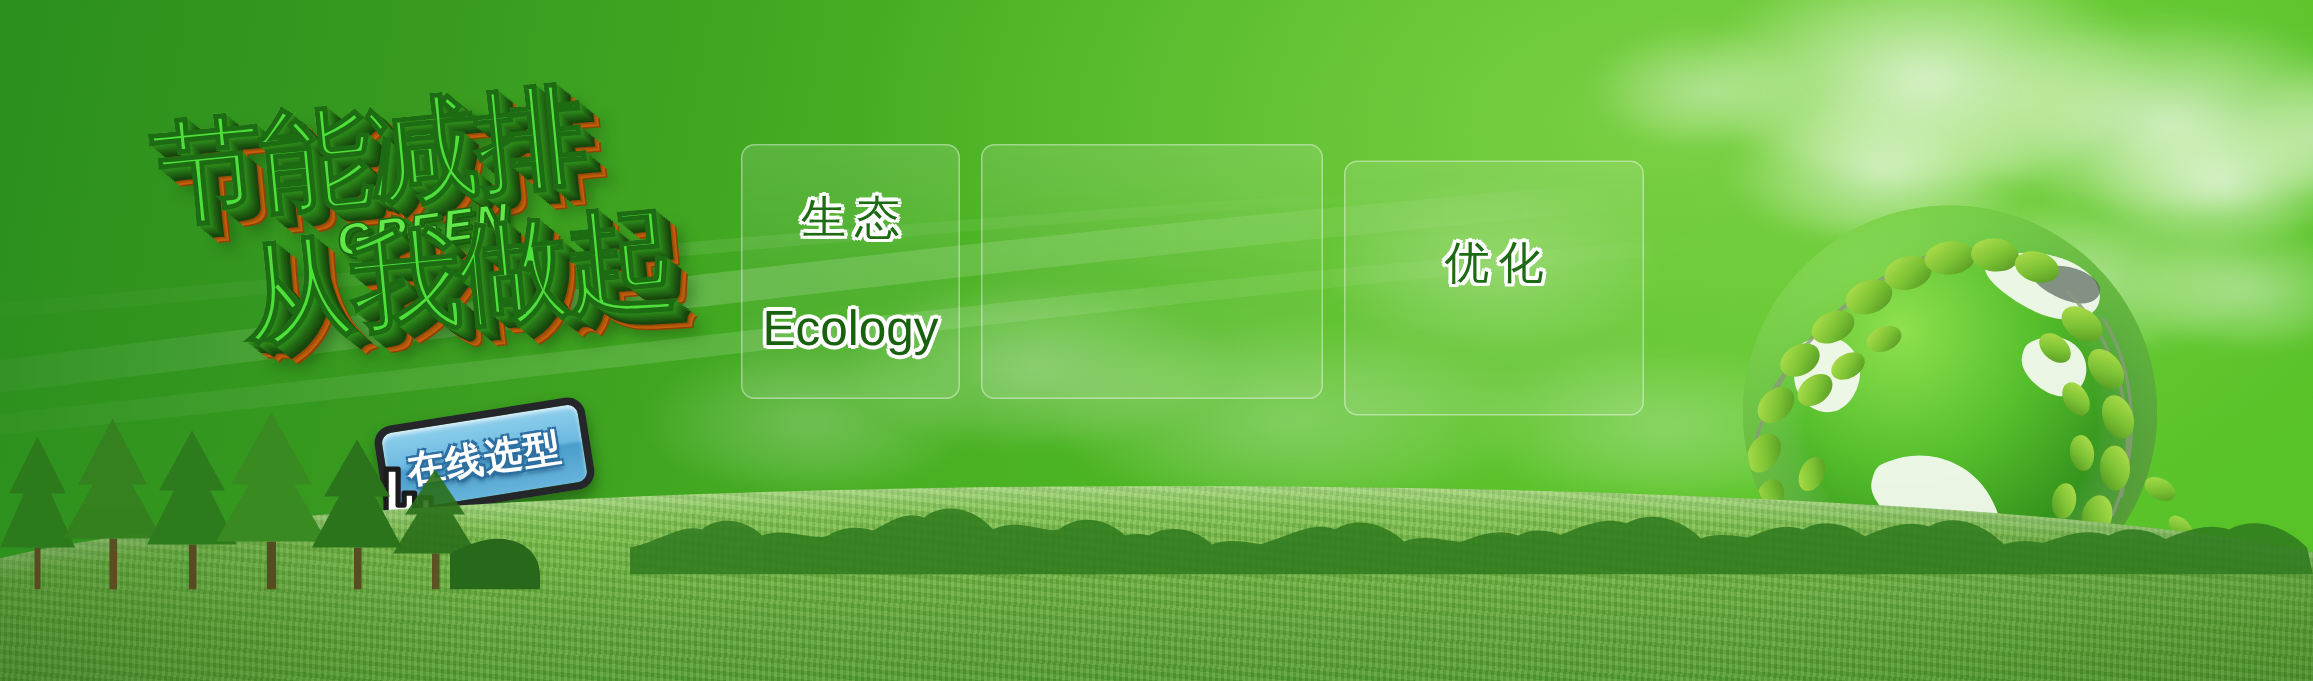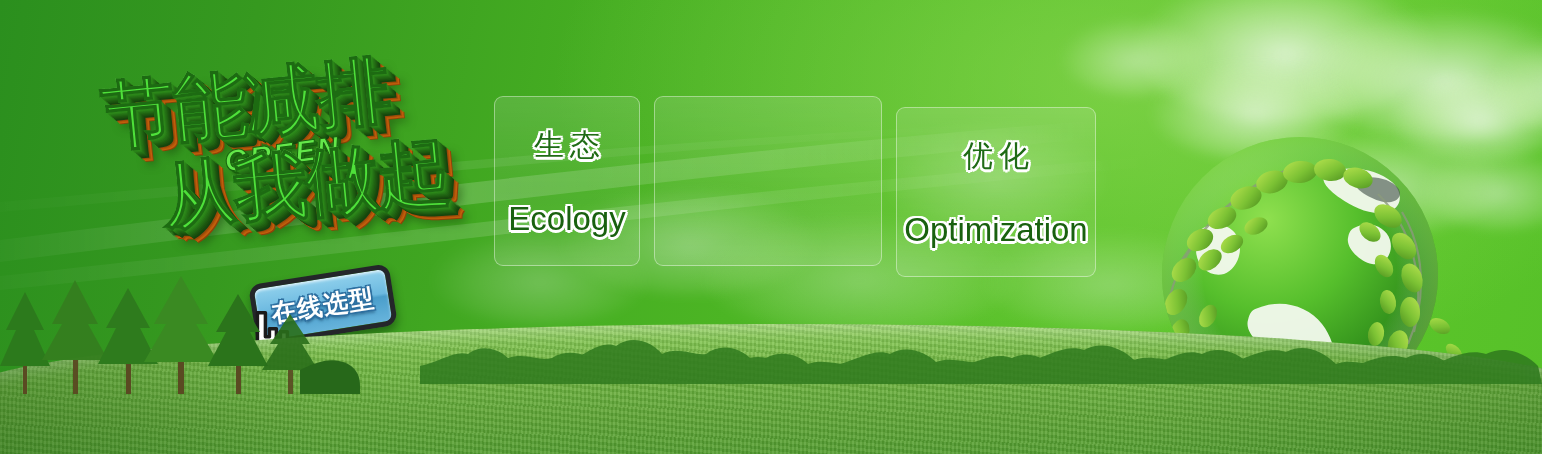--- a/index.html
+++ b/index.html
@@ -256,21 +256,20 @@
 
   <div class="cards">
     <div class="card">
       <span class="card-cn">生态</span>
       <span class="card-en">Ecology</span>
     </div>
     <div class="card wide">
     </div>
     <div class="card wider">
       <span class="card-cn">优化</span>
-      <span class="card-en">Optimization</span>
     </div>
   </div>
 
 
   <div class="globe-wrap">
     <svg width="330" height="320" viewBox="0 0 330 320">
       <defs>
         <radialGradient id="gsphere" cx="38%" cy="30%" r="78%">
           <stop offset="0%" stop-color="#8fe04f"></stop>
           <stop offset="42%" stop-color="#56bf2c"></stop>

